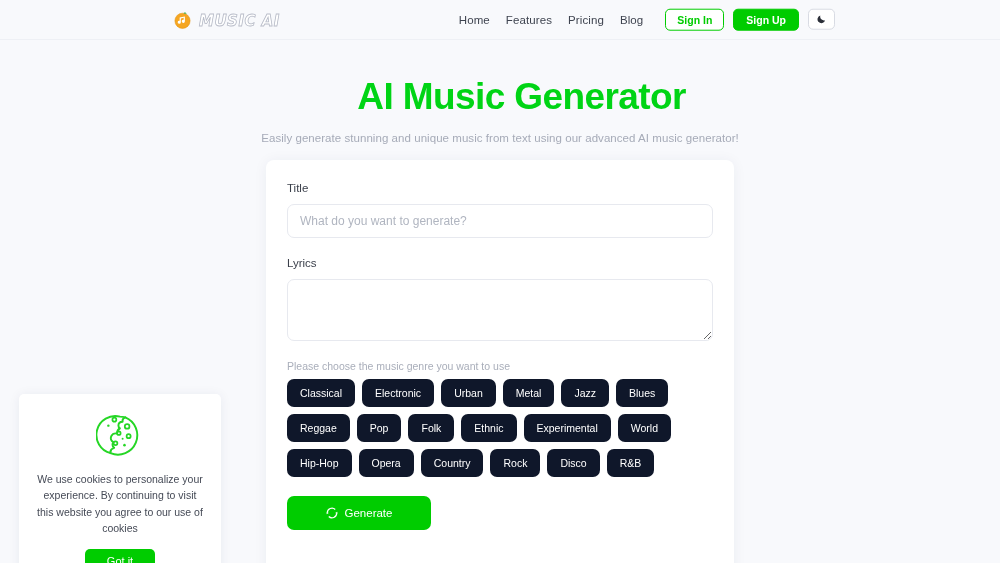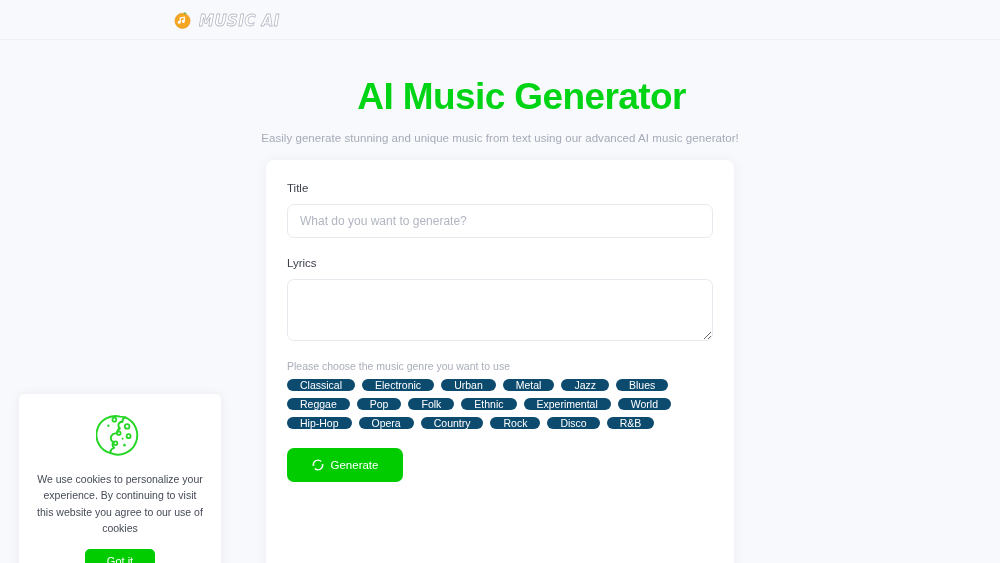--- a/index.html
+++ b/index.html
@@ -207,42 +207,42 @@
   }
 
   .genre-wrap {
     display: flex;
     flex-wrap: wrap;
     gap: 7px;
     width: 414px;
   }
 
   .genre-chip {
-    background: #0c4a6e;
+    background: #0f172a;
     color: #ffffff;
     border: none;
     border-radius: 7px;
     font-size: 10.5px;
     font-family: "Liberation Sans", sans-serif;
-    padding: 0 13px;
+    padding: 8px 13px;
     line-height: 1.15;
     cursor: pointer;
     white-space: nowrap;
   }
 
   .generate-btn {
     margin-top: 19px;
     background: #00cc00;
     color: #ffffff;
     border: none;
     border-radius: 7px;
     font-size: 11.5px;
     font-family: "Liberation Sans", sans-serif;
     padding: 11px 0;
-    width: 116px;
+    width: 144px;
     display: flex;
     align-items: center;
     justify-content: center;
     gap: 7px;
     cursor: pointer;
   }
 
   .generate-btn svg { display: block; }
 
   
@@ -289,20 +289,36 @@
   <div class="brand">
     <svg class="brand-logo" viewBox="0 0 24 24">
       <circle cx="12" cy="13" r="9.6" fill="#f5a623"></circle>
       <circle cx="12" cy="13" r="9.6" fill="none" stroke="#e4940f" stroke-width="0.7"></circle>
       <path d="M13.8 2.6c1.6-0.4 3 0.2 3.4 1.1-1.3 0.5-2.6 0.6-3.6 0.2z" fill="#4caf50"></path>
       <path d="M15 7.6v6.1a2 2 0 1 1-1.5-1.93V9.3l-3.6 0.95v4.6a2 2 0 1 1-1.5-1.93V8.7z" fill="#ffffff"></path>
     </svg>
     <span class="brand-name">MUSIC AI</span>
   </div>
 
+  <div class="nav">
+    <a class="nav-link" href="#">Home</a>
+    <a class="nav-link" href="#">Features</a>
+    <a class="nav-link" href="#">Pricing</a>
+    <a class="nav-link" href="#">Blog</a>
+
+    <div class="nav-actions">
+      <button class="btn-signin">Sign In</button>
+      <button class="btn-signup">Sign Up</button>
+      <div class="btn-theme">
+        <svg width="11" height="11" viewBox="0 0 24 24">
+          <path d="M20 14.5A8.5 8.5 0 0 1 9.5 4a8.5 8.5 0 1 0 10.5 10.5z" fill="#2b2f38"></path>
+        </svg>
+      </div>
+    </div>
+  </div>
 </div>
 
 <div class="hero">
   <h1 class="hero-title">AI Music Generator</h1>
   <p class="hero-sub">Easily generate stunning and unique music from text using our advanced AI music generator!</p>
 </div>
 
 <div class="card">
 
   <div class="field-label">Title</div>

